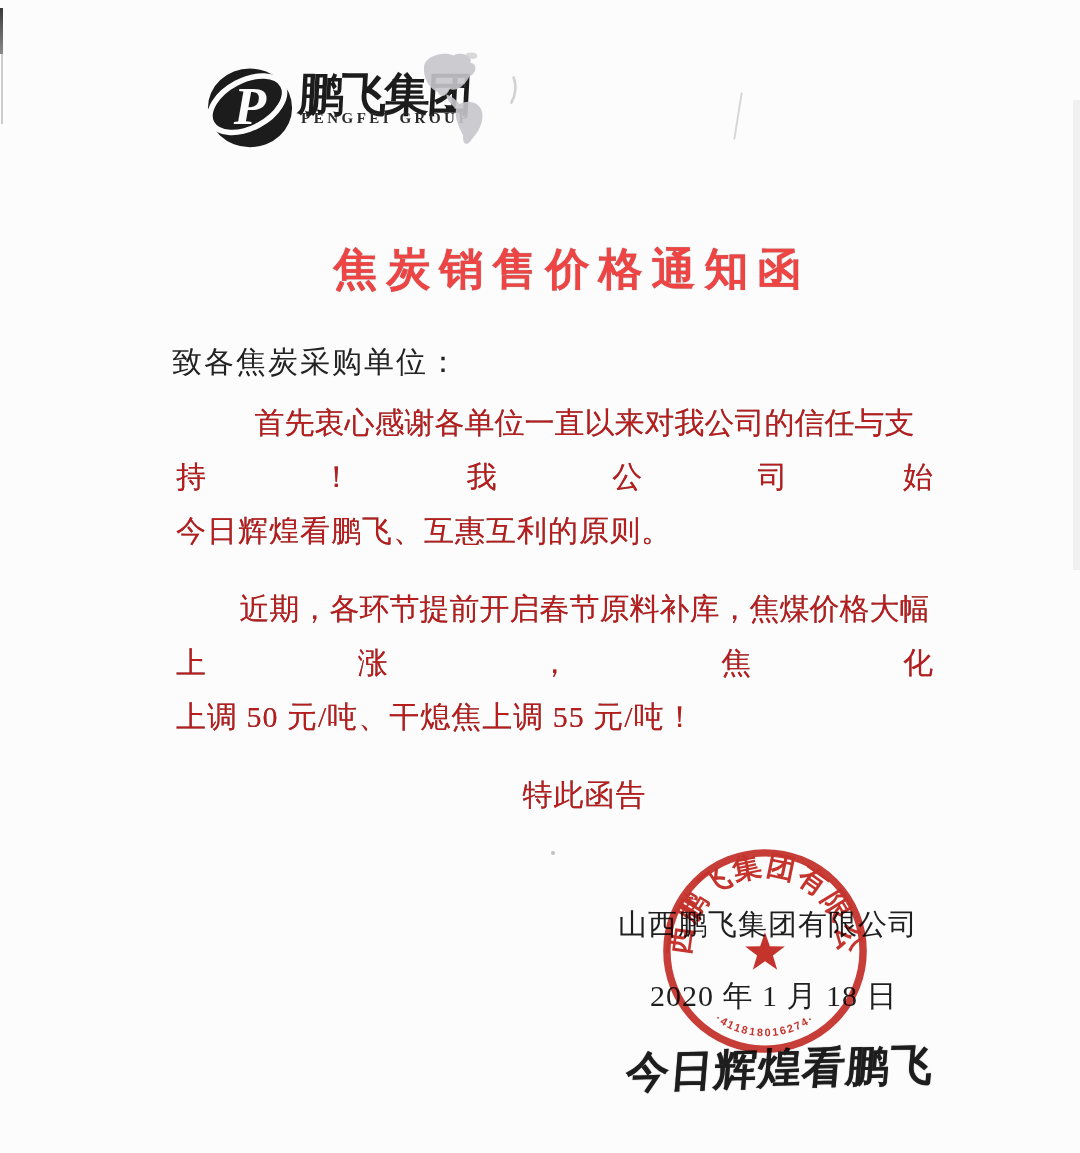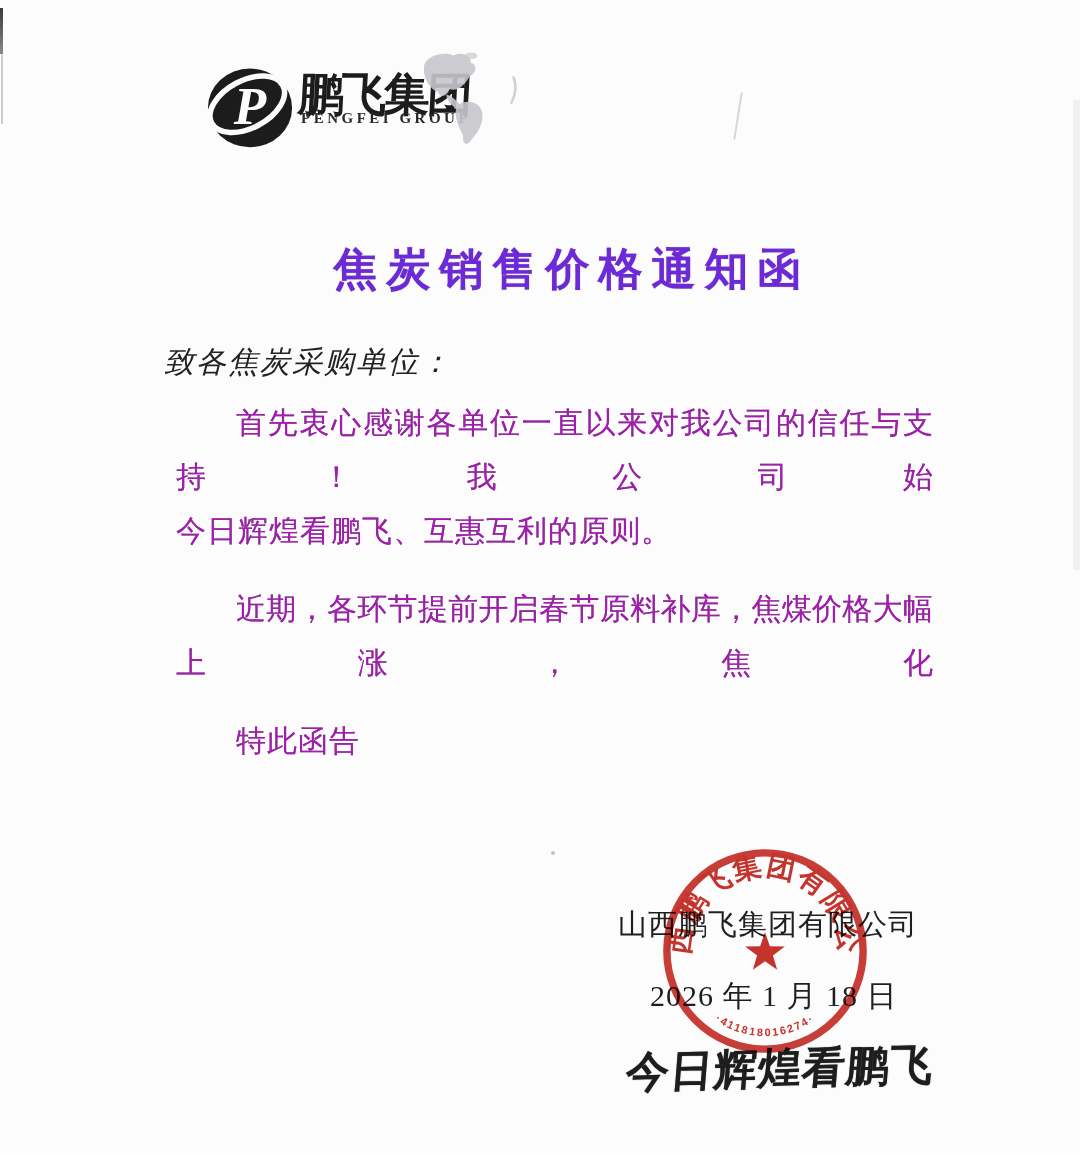--- a/index.html
+++ b/index.html
@@ -26,40 +26,40 @@
   }
   .brand-en{
     position:absolute;left:301px;top:110px;
     font-size:15px;font-weight:700;letter-spacing:3.5px;color:#2a2a2a;
   }
   .map{position:absolute;left:418px;top:50px;width:105px;height:100px;z-index:0;}
 
   .title{
     position:absolute;left:0;right:0;top:240px;margin:0;padding-left:64px;
     text-align:center;font-size:44px;font-weight:700;letter-spacing:9px;
-    color:#6d28d9;text-shadow:0 0 1px rgba(30,30,30,.55);
+    color:#ef4444;text-shadow:0 0 1px rgba(30,30,30,.55);
   }
 
   .salutation{
-    position:absolute;left:164px;top:342px;
-    font-size:30px;letter-spacing:2px;color:#232323;font-style:italic;
+    position:absolute;left:172px;top:342px;
+    font-size:30px;letter-spacing:2px;color:#232323;
   }
 
   .paragraphs{position:absolute;left:176px;top:396px;width:757px;}
   .para{margin:0 0 24px 0;}
   .para:last-child{margin-top:-6px;}
   .line{
-    font-size:30px;line-height:54px;letter-spacing:1px;color:#a21caf;
+    font-size:30px;line-height:54px;letter-spacing:1px;color:#b91c1c;
     text-shadow:0 0 .6px rgba(40,40,40,.6);white-space:nowrap;
   }
   .line.fill{
     white-space:normal;text-align:justify;text-align-last:justify;
     text-justify:inter-character;letter-spacing:normal;
   }
-  .line.indent{padding-left:60px;}
+  .line.indent{padding-left:60px;text-align:center;}
   .line.fill.indent{text-indent:60px;padding-left:0;}
   .para.closing{margin-top:10px;}
 
   
   .sign-company{
     position:absolute;left:618px;top:905px;
     font-size:29px;letter-spacing:1px;color:#1f1f1f;z-index:2;
   }
   .sign-date{
     position:absolute;left:650px;top:976px;
@@ -106,28 +106,29 @@
 
   <div class="salutation">致各焦炭采购单位：</div>
 
   <div class="paragraphs" id="paras">
       <div class="para">
         <div class="line indent fill">首先衷心感谢各单位一直以来对我公司的信任与支持！我公司始</div>
         <div class="line">今日辉煌看鹏飞、互惠互利的原则。</div>
       </div>
       <div class="para">
         <div class="line indent fill">近期，各环节提前开启春节原料补库，焦煤价格大幅上涨，焦化</div>
+        <div class="line">上调 50 元/吨、干熄焦上调 55 元/吨！</div>
       </div>
       <div class="para closing">
         <div class="line indent">特此函告</div>
       </div>
     </div>
 
   <div class="sign-company">山西鹏飞集团有限公司</div>
-  <div class="sign-date">2026 年 1 月 18 日</div>
+  <div class="sign-date">2020 年 1 月 18 日</div>
   <div class="slogan">今日辉煌看鹏飞</div>
 
   <svg class="stamp" viewBox="0 0 220 220">
     <defs>
       <path id="arcTop" d="M 36.6 129.7 A 76 76 0 1 1 183.4 129.7" fill="none"></path>
       <path id="arcBottom" d="M 54.7 175.9 A 86 86 0 0 0 165.3 175.9" fill="none"></path>
     </defs>
     <circle cx="110" cy="110" r="99" fill="none" stroke="#c3231c" stroke-width="7.5" opacity="0.95"></circle>
     <text font-size="29" font-weight="700" fill="#c3231c" font-family="'Liberation Serif','DejaVu Serif',serif" letter-spacing="2">
       <textPath href="#arcTop" startOffset="50%" text-anchor="middle">山西鹏飞集团有限公司</textPath>

